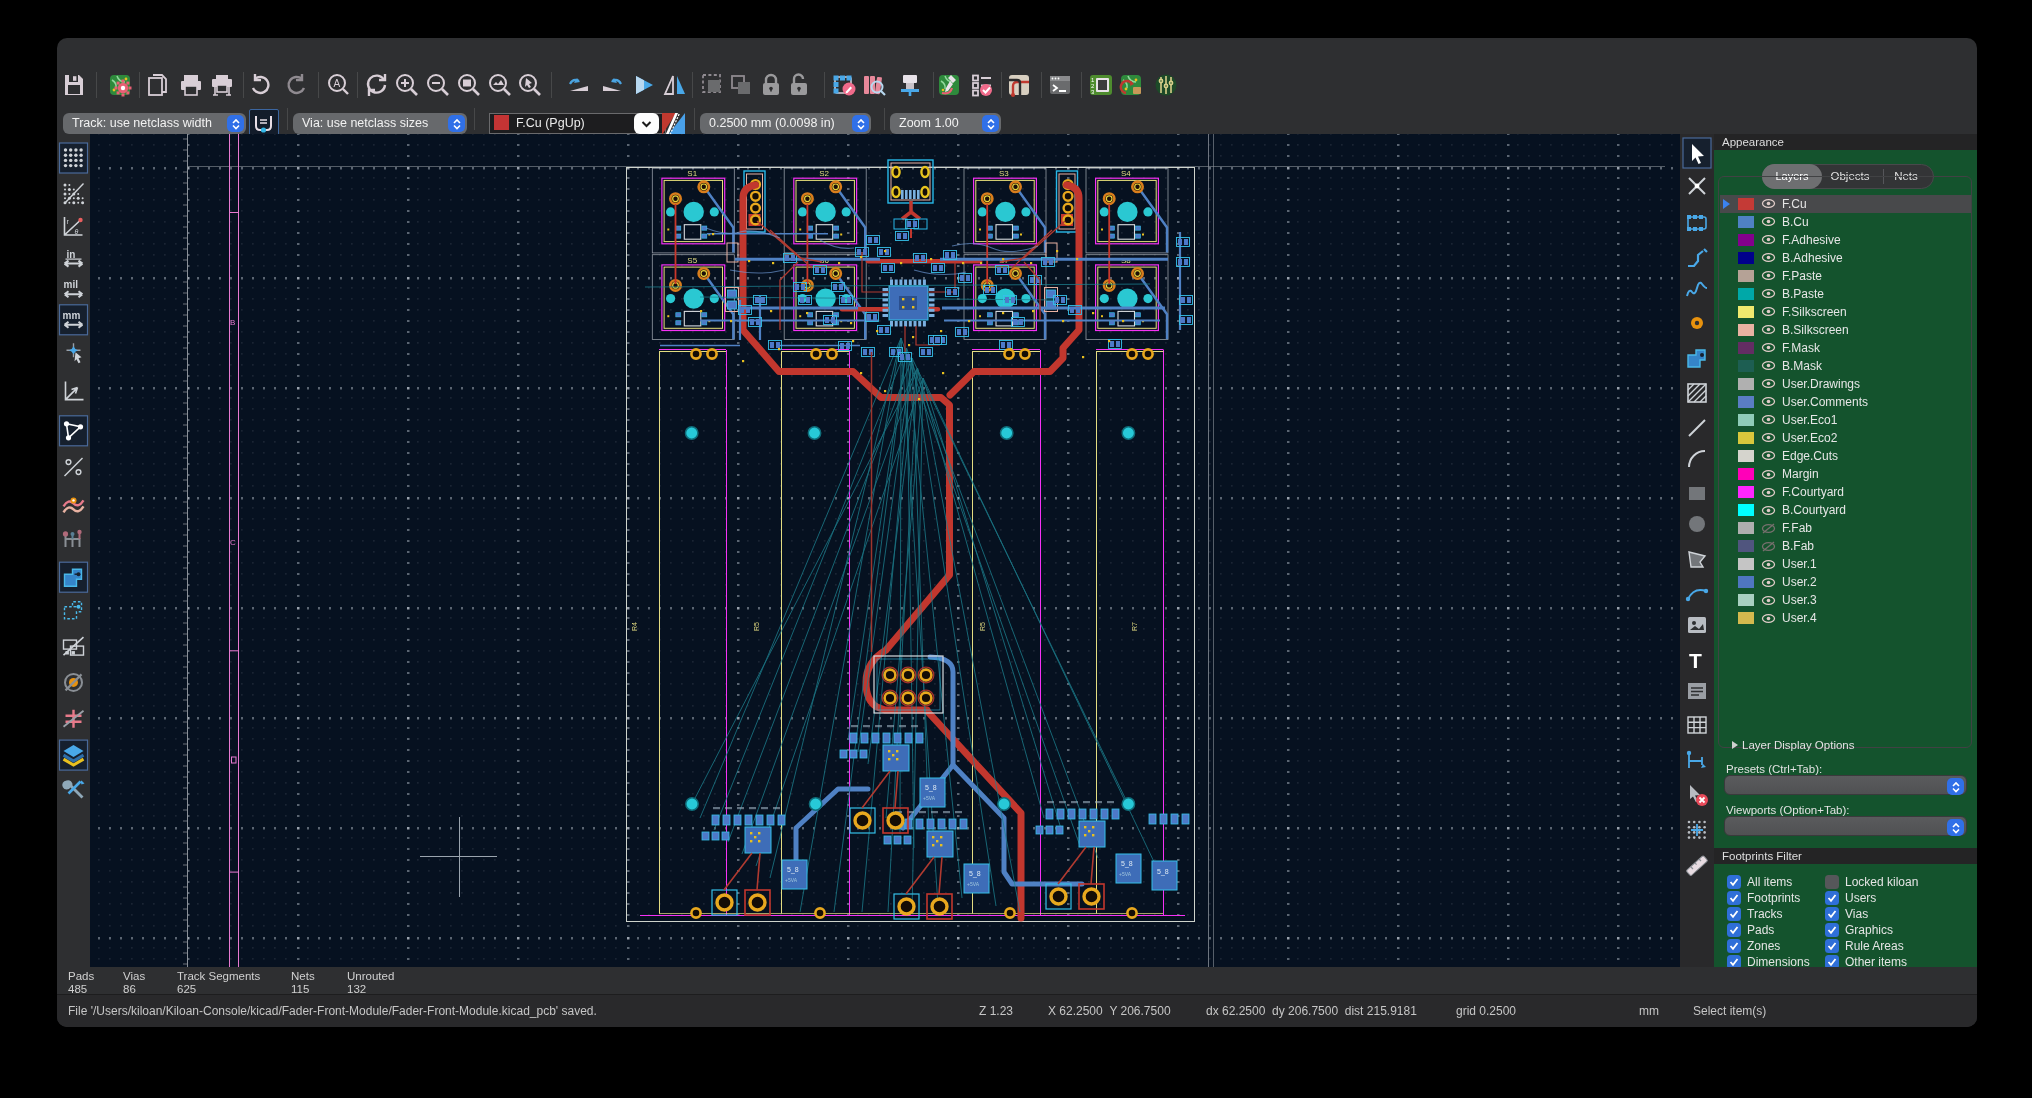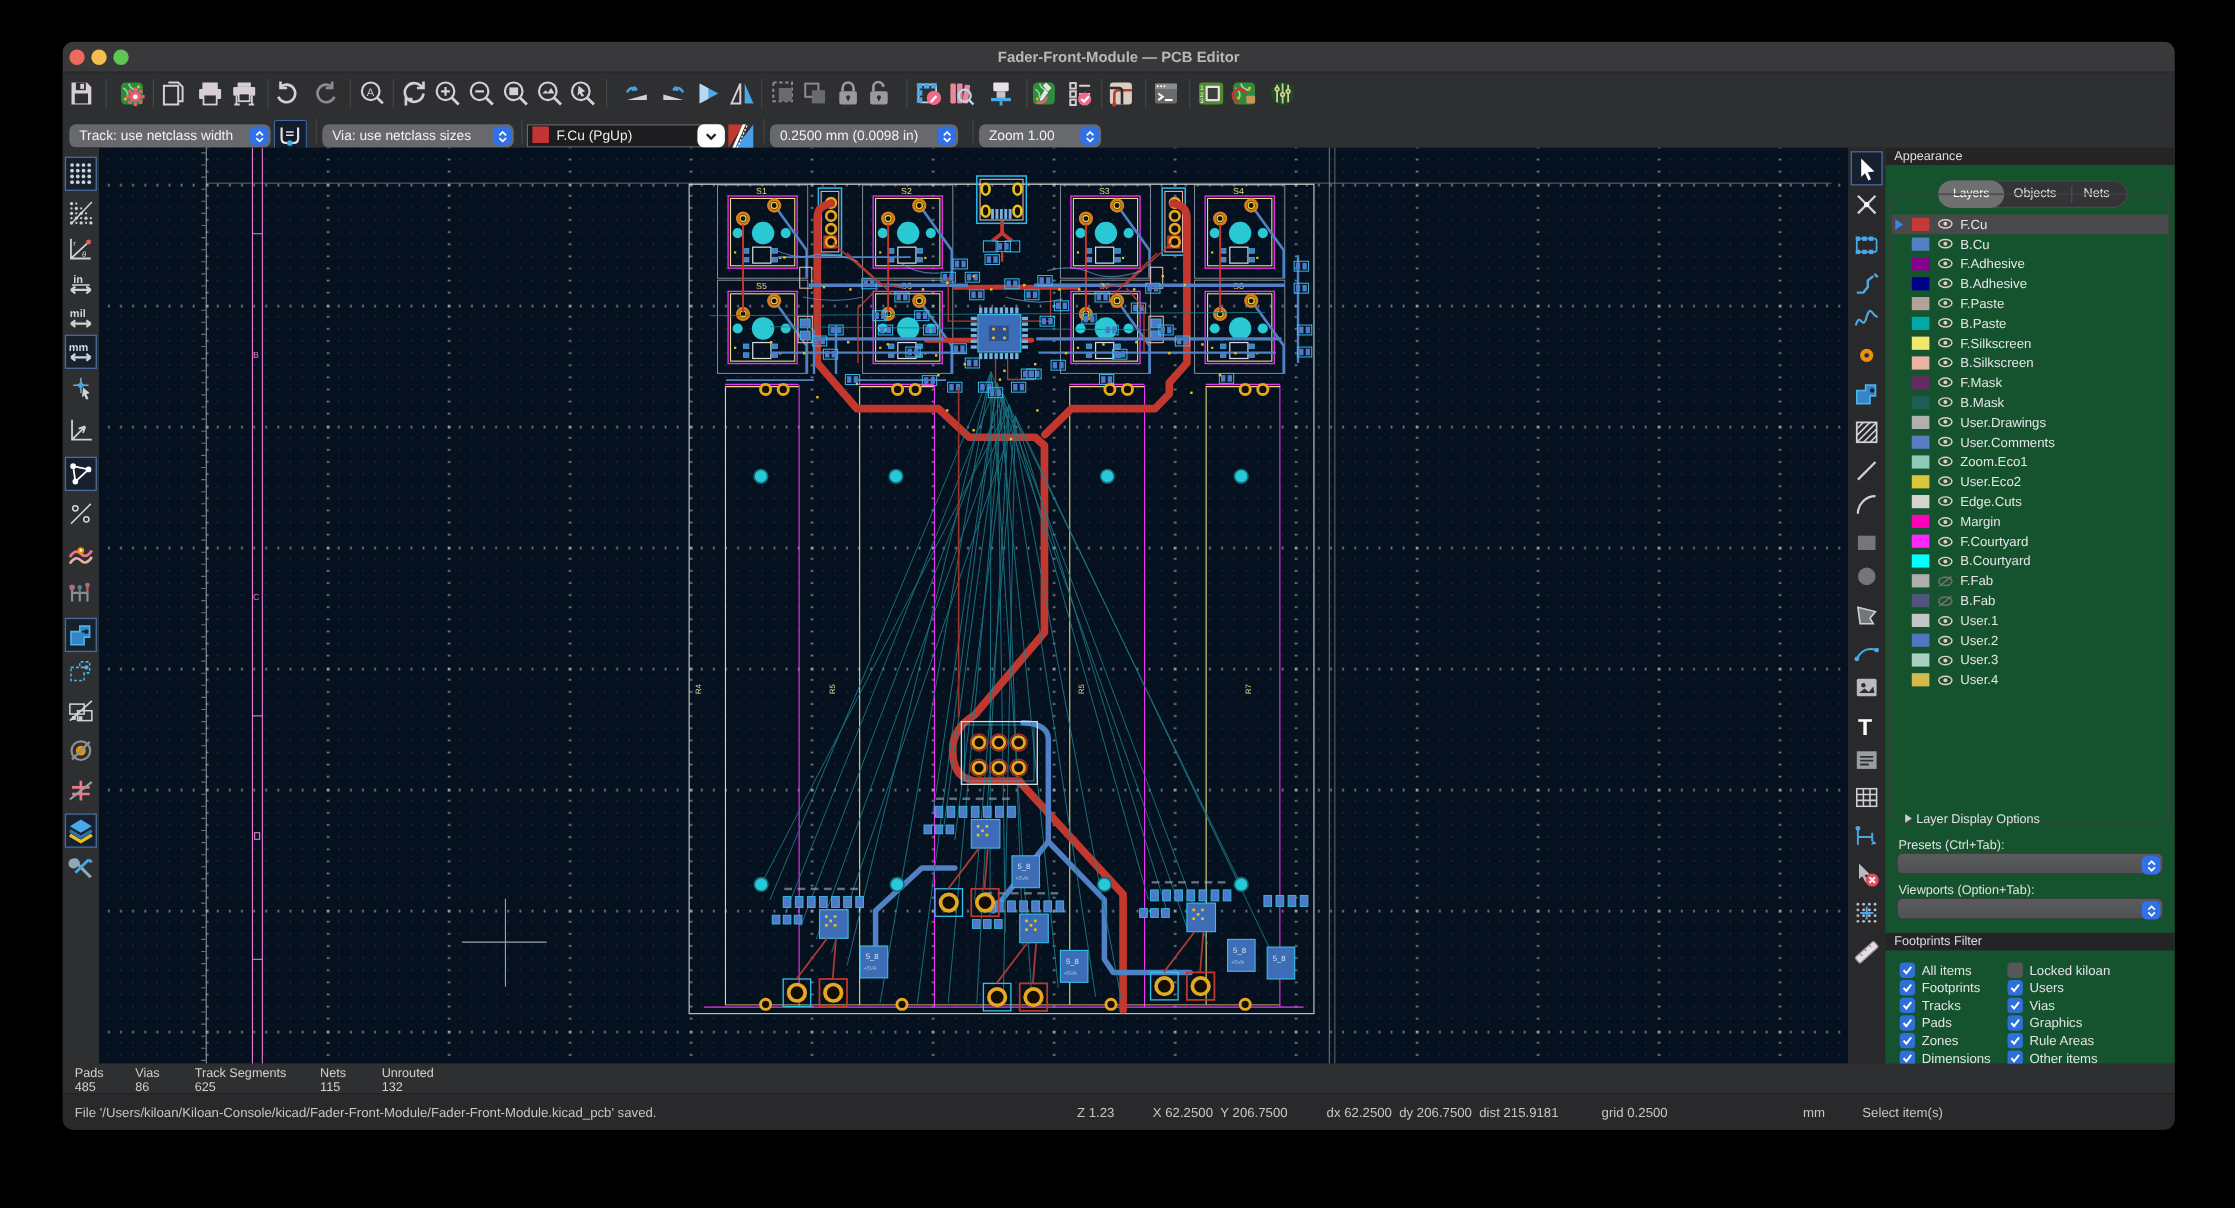--- a/index.html
+++ b/index.html
@@ -26,26 +26,20 @@
 .whitebtn{position:absolute;top:9px;width:25px;height:21px;background:#fdfdfd;border-radius:6px}
 .hdr{position:absolute;left:0;width:100%;height:16px;background:#242425;color:#dedede;font-size:11.5px;line-height:16px;padding-left:8px}
 .cb{position:absolute;width:14px;height:14px;border-radius:3.5px;background:#2f6fd8}
 .cb svg{position:absolute;left:1px;top:1px}
 .cbu{position:absolute;width:14px;height:14px;border-radius:3.5px;background:#56575a}
 .cblab{position:absolute;color:#e4e4e4;font-size:12px}
 .laybl{position:absolute;color:#e6e6e6;font-size:12px}
 .lrow{position:absolute;left:6px;width:251px;height:18px}
 </style></head><body>
 <div class="win">
- <div class="titlebar">
-  <div class="tl" style="left:6px;background:#ed6a5e"></div>
-  <div class="tl" style="left:26px;background:#f5bf4f"></div>
-  <div class="tl" style="left:46px;background:#61c554"></div>
-  <div class="title">Fader-Front-Module — PCB Editor</div>
- </div>
  <div class="tb1">
       <div class="sep1" style="left:39px"></div>
       <div class="sep1" style="left:82px"></div>
       <div class="sep1" style="left:186px"></div>
       <div class="sep1" style="left:261px"></div>
       <div class="sep1" style="left:300px"></div>
       <div class="sep1" style="left:494px"></div>
       <div class="sep1" style="left:635px"></div>
       <div class="sep1" style="left:767px"></div>
       <div class="sep1" style="left:876px"></div>
@@ -270,21 +264,21 @@
           <path d="M10,10 h7 M10,13 h7" stroke="#e8dee6" stroke-width="1.4"></path>
           <circle cx="13.5" cy="20" r="2.6" fill="#35b8e8"></circle>
         </svg></div>
       <div class="sep2" style="left:230px"></div>
       <div class="pill" style="left:236px;width:174px">Via: use netclass sizes<div class="step">
           <svg width="12" height="12" viewBox="0 0 12 12">
             <path d="M3,5 l3,-3 3,3 M3,7.5 l3,3 3,-3" stroke="#fff" stroke-width="1.6" fill="none"></path>
           </svg>
         </div></div>
       <div class="sep2" style="left:417px"></div>
-      <div class="combo" style="left:422px;width:177px"><span style="display:inline-block;width:15px;height:15px;background:#c43434;vertical-align:-3px;margin:0 7px 0 4px"></span>F.Cu (PgUp)</div>
+      <div class="combo" style="left:432px;width:177px"><span style="display:inline-block;width:15px;height:15px;background:#c43434;vertical-align:-3px;margin:0 7px 0 4px"></span>F.Cu (PgUp)</div>
       <div class="whitebtn" style="left:577px"><svg width="25" height="21" viewBox="0 0 25 21">
           <path d="M8.5,9 l4,4 4,-4" stroke="#1a1a1a" stroke-width="2" fill="none"></path>
         </svg></div>
       <div style="position:absolute;left:605px;top:9px;width:23px;height:22px"><svg width="23" height="22">
           <path d="M0,0 H14 L0,22 Z" fill="#c0392f"></path>
           <path d="M23,0 V22 H6 Z" fill="#49a0e8"></path>
           <path d="M15.5,-2 L4,24" stroke="#fff" stroke-width="2.6"></path>
           <path d="M18.5,-2 L7,24" stroke="#fff" stroke-width="1.2" stroke-dasharray="2,1.4"></path>
         </svg></div>
       <div class="sep2" style="left:637px"></div>
@@ -1529,21 +1523,21 @@
       <div style="position:absolute;left:47px;top:260.3px"><svg width="15" height="15" viewBox="0 0 15 15">
           <ellipse cx="7.5" cy="7.5" rx="6" ry="3.8" fill="none" stroke="#e0ccc8" stroke-width="1.3"></ellipse>
           <circle cx="7.5" cy="7.5" r="1.8" fill="#e0ccc8"></circle>
         </svg></div>
       <div class="laybl" style="left:68px;top:260.8px">User.Comments</div>
       <div style="position:absolute;left:24px;top:279.9px;width:16px;height:12px;background:#8fcbb8"></div>
       <div style="position:absolute;left:47px;top:278.4px"><svg width="15" height="15" viewBox="0 0 15 15">
           <ellipse cx="7.5" cy="7.5" rx="6" ry="3.8" fill="none" stroke="#e0ccc8" stroke-width="1.3"></ellipse>
           <circle cx="7.5" cy="7.5" r="1.8" fill="#e0ccc8"></circle>
         </svg></div>
-      <div class="laybl" style="left:68px;top:278.9px">Zoom.Eco1</div>
+      <div class="laybl" style="left:68px;top:278.9px">User.Eco1</div>
       <div style="position:absolute;left:24px;top:297.9px;width:16px;height:12px;background:#d8c73c"></div>
       <div style="position:absolute;left:47px;top:296.4px"><svg width="15" height="15" viewBox="0 0 15 15">
           <ellipse cx="7.5" cy="7.5" rx="6" ry="3.8" fill="none" stroke="#e0ccc8" stroke-width="1.3"></ellipse>
           <circle cx="7.5" cy="7.5" r="1.8" fill="#e0ccc8"></circle>
         </svg></div>
       <div class="laybl" style="left:68px;top:296.9px">User.Eco2</div>
       <div style="position:absolute;left:24px;top:315.9px;width:16px;height:12px;background:#d5d4cd"></div>
       <div style="position:absolute;left:47px;top:314.4px"><svg width="15" height="15" viewBox="0 0 15 15">
           <ellipse cx="7.5" cy="7.5" rx="6" ry="3.8" fill="none" stroke="#e0ccc8" stroke-width="1.3"></ellipse>
           <circle cx="7.5" cy="7.5" r="1.8" fill="#e0ccc8"></circle>

